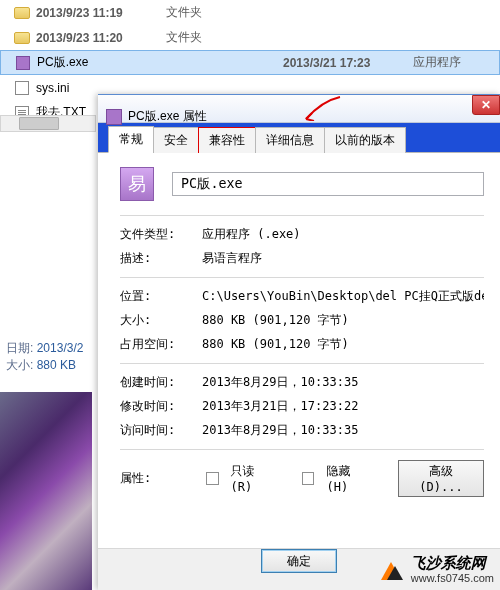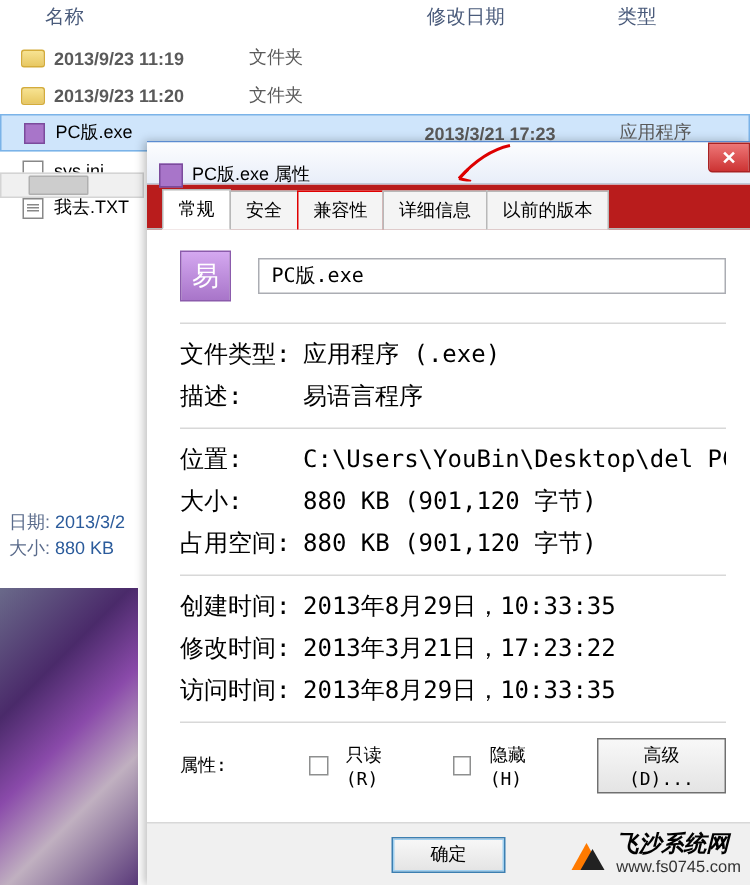--- a/index.html
+++ b/index.html
@@ -31,61 +31,56 @@
 .photo { position: absolute; left: 0; top: 392px; width: 92px; height: 198px; background: linear-gradient(135deg, #6a6a8a 0%, #4a2a6a 30%, #8a4aaa 50%, #c0b0c0 70%, #5a3a7a 100%); }
 
 .dialog { position: absolute; left: 98px; top: 94px; width: 402px; height: 496px; background: #fff; border-top: 1px solid #5b8bd0; box-shadow: -2px 0 6px rgba(0,0,0,0.25); }
 .dialog-titlebar { height: 28px; background: linear-gradient(#fdfdfe, #e8eef9); display: flex; align-items: center; padding: 16px 0 0 8px; border-bottom: 1px solid #c0c8d8; position: relative; }
 .dialog-icon { width: 16px; height: 16px; background: #a875c9; border: 1px solid #7b4b9c; margin-right: 6px; }
 .dialog-title { color: #000; font-size: 12px; }
 .dialog-close { position: absolute; right: 0; top: 0; width: 28px; height: 20px; background: linear-gradient(#e77, #c33); color: #fff; display: flex; align-items: center; justify-content: center; border: 1px solid #a22; border-radius: 0 0 0 3px; cursor: pointer; font-weight: bold; }
 
 .arrow-svg { position: absolute; left: 200px; top: -4px; width: 50px; height: 30px; pointer-events: none; }
 
-.tabs { display: flex; padding: 6px 6px 0 10px; background: #b91c1c; border-bottom: 1px solid #b8b8b8; height: 30px; align-items: flex-end; }
+.tabs { display: flex; padding: 6px 6px 0 10px; background: #1d4ed8; border-bottom: 1px solid #b8b8b8; height: 30px; align-items: flex-end; }
 .tab { padding: 4px 10px; border: 1px solid #b8b8b8; border-bottom: none; background: #f4f4f4; font-size: 12px; cursor: pointer; position: relative; top: 1px; margin-right: -1px; }
 .tab.active { background: #fff; border-bottom: 1px solid #fff; }
 .tab.highlight { border: 1px solid #e00000; border-bottom: none; }
 
 .dialog-body { padding: 14px 16px 10px 22px; }
 .body-head { display: flex; align-items: center; gap: 18px; margin-bottom: 14px; }
 .app-icon-big { width: 34px; height: 34px; background: linear-gradient(#d4a8f0, #a875c9); border: 1px solid #8b5bac; display: flex; align-items: center; justify-content: center; color: #fff; font-size: 18px; }
 .filename-box { flex: 1; border: 1px solid #abadb3; padding: 4px 8px; height: 24px; font-family: SimSun, monospace; background: #fff; }
 
 .sep { border: none; border-top: 1px solid #d8d8d8; margin: 10px 0; }
 
-.prop-row { display: flex; margin: 7px 0; font-family: SimSun, monospace; font-size: 16px; }
+.prop-row { display: flex; margin: 7px 0; font-family: SimSun, monospace; font-size: 12px; }
 .prop-label { width: 82px; color: #000; }
 .prop-value { flex: 1; color: #000; white-space: nowrap; overflow: hidden; }
 
 .attr-row { display: flex; align-items: center; gap: 8px; margin-top: 6px; font-family: SimSun, monospace; }
 .attr-label { width: 82px; }
 .checkbox { width: 13px; height: 13px; border: 1px solid #8e8f8f; background: #fff; display: inline-block; margin-right: 4px; vertical-align: middle; }
 .cb-label { margin-right: 20px; }
 .advanced-btn { margin-left: auto; padding: 2px 10px; border: 1px solid #707070; background: linear-gradient(#f8f8f8, #e4e4e4); cursor: pointer; font-family: SimSun, monospace; font-size: 12px; }
 
-.dialog-footer { position: absolute; bottom: 0; left: 0; right: 0; height: 42px; background: #f0f0f0; border-top: 1px solid #d8d8d8; display: flex; align-items: center; justify-content: center; gap: 10px; padding: 0 14px; margin-top: 12px; }
+.dialog-footer { position: absolute; bottom: 0; left: 0; right: 0; height: 42px; background: #f0f0f0; border-top: 1px solid #d8d8d8; display: flex; align-items: flex-start; justify-content: center; gap: 10px; padding: 0 14px; margin-top: 12px; }
 .footer-btn { width: 76px; height: 24px; border: 1px solid #707070; background: linear-gradient(#f8f8f8, #e4e4e4); cursor: pointer; font-size: 12px; }
 .footer-btn.primary { border: 1px solid #3c7fb1; box-shadow: 0 0 0 1px #a0d0f0 inset; }
 
 .watermark { position: absolute; right: 6px; bottom: 6px; display: flex; align-items: center; gap: 6px; background: rgba(255,255,255,0.0); }
 .wm-logo { width: 28px; height: 28px; position: relative; }
 .wm-text { display: flex; flex-direction: column; line-height: 1.1; }
 .wm-name { font-weight: bold; font-size: 15px; color: #000; font-style: italic; }
 .wm-url { font-size: 11px; color: #333; }
 </style>
 </head>
 <body>
 
 <div class="explorer">
-  <div class="explorer-header">
-    <div class="col-name">名称</div>
-    <div class="col-date">修改日期</div>
-    <div class="col-type">类型</div>
-  </div>
   <div id="file-rows">
       <div class="file-row">
         <span class="file-icon">
           <span class="folder-icon"></span>
         </span>
         <span class="file-date">2013/9/23 11:19</span>
         <span class="file-type">文件夹</span>
       </div>
       <div class="file-row">
         <span class="file-icon">

